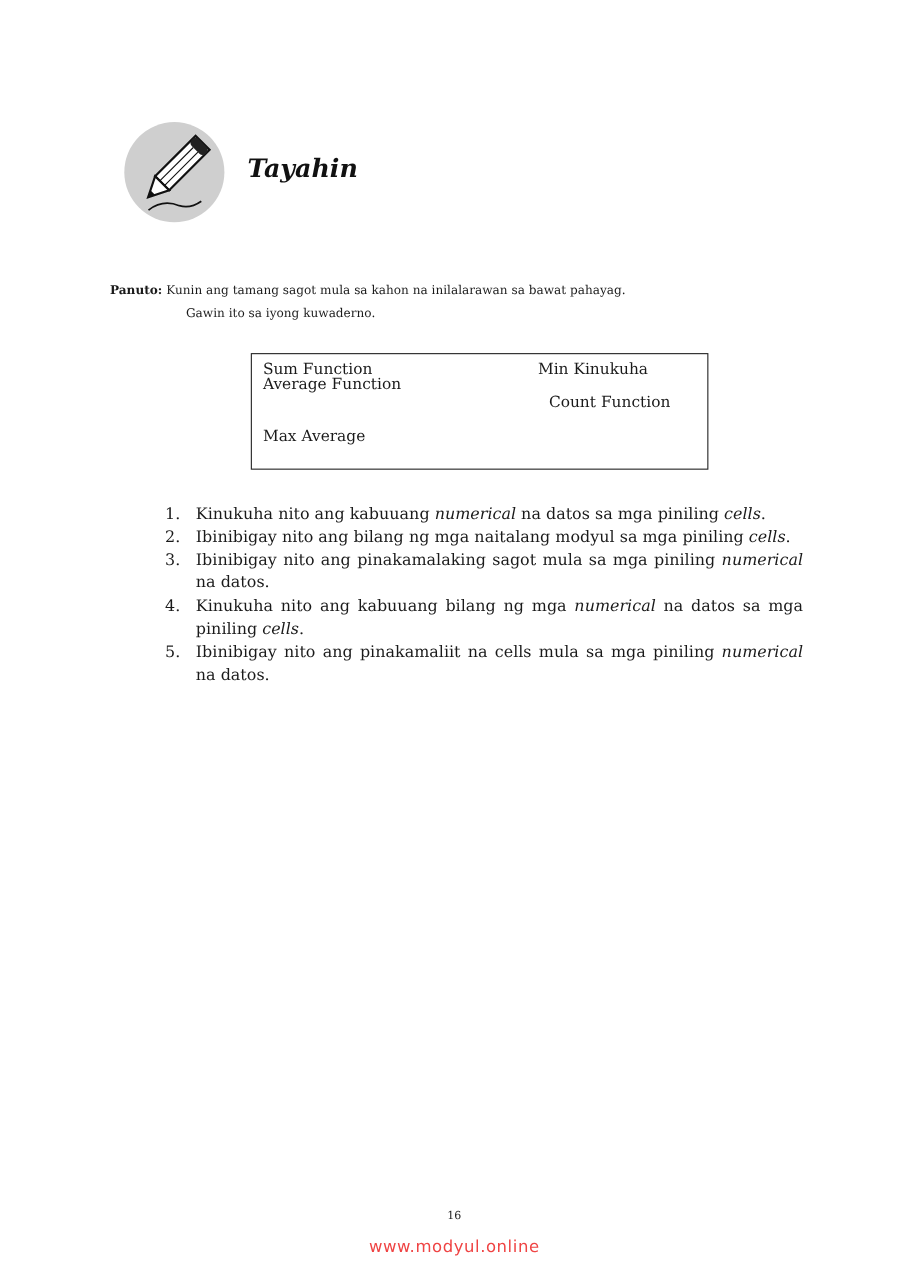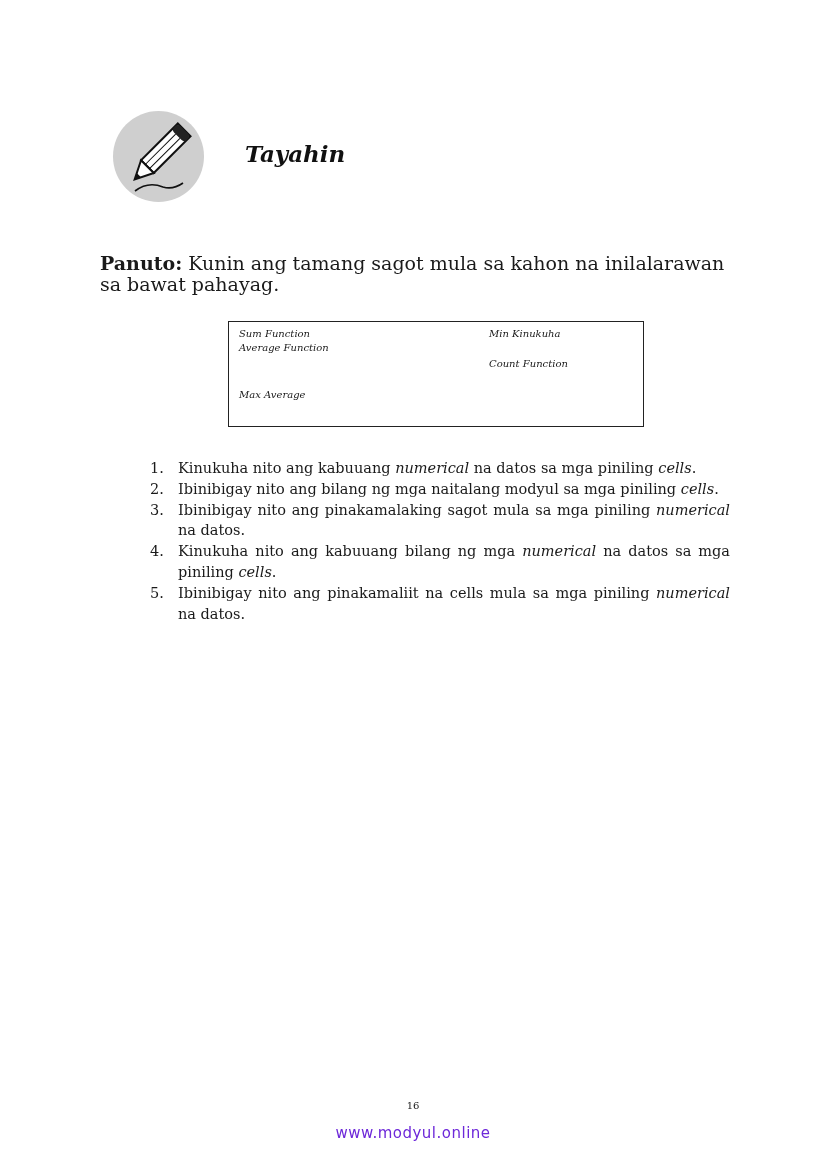--- a/index.html
+++ b/index.html
@@ -2,34 +2,34 @@
 <html><head>
 <meta charset="utf-8">
 <style>
   html, body { margin:0; padding:0; background:#ffffff; }
   body { width:826px; height:1169px; position:relative; overflow:hidden;
          font-family:"DejaVu Serif", serif; color:#1a1a1a; }
   .header { position:absolute; left:113px; top:111px; display:flex; align-items:center; }
   .icon-circle { width:91px; height:91px; border-radius:50%; background:#cfcfcf; position:relative; }
   .icon-circle svg { position:absolute; left:0; top:0; }
   .title { position:absolute; left:225px; top:140px; font-family:"DejaVu Serif", serif;
-           font-weight:bold; font-style:italic; font-size:23px; color:#111;margin-left:20px; }
-  .instr { position:absolute; left:100px; top:253px; width:640px; font-size:19px; line-height:21px; }
+           font-weight:bold; font-style:italic; font-size:23px; color:#111; }
+  .instr { position:absolute; left:100px; top:253px; width:640px; font-size:11px; line-height:21px; }
   .instr .lbl { font-weight:bold; }
   .instr .l2 { padding-left:69px; }
   .box { position:absolute; left:228px; top:321px; width:414px; height:104px;
          border:1.3px solid #222; }
-  .opt { position:absolute; font-style:italic; font-size:10px; }
+  .opt { position:absolute; font-size:14px; }
   .list { position:absolute; left:150px; top:458px; width:580px; margin:0; padding:0; list-style:none;
           font-size:14.5px; line-height:20.8px; }
   .list li { position:relative; padding-left:28px; text-align:justify; }
   .list .num { position:absolute; left:0; top:0; }
   .pg { position:absolute; left:0; width:826px; top:1100px; text-align:center; font-size:10px; }
   .wm { position:absolute; left:0; width:826px; top:1124px; text-align:center;
-        font-family:"DejaVu Sans", sans-serif; font-size:15px; color:#6d28d9; letter-spacing:0.5px; }
+        font-family:"DejaVu Sans", sans-serif; font-size:15px; color:#ef4444; letter-spacing:0.5px; }
 </style>
 </head>
 <body>
 
 <div class="header">
   <div class="icon-circle">
     <svg width="91" height="91" viewBox="0 0 91 91">
       <g transform="rotate(45 45 45)">
         <rect x="36" y="8" width="18" height="52" fill="#fff" stroke="#111" stroke-width="2"></rect>
         <rect x="36" y="8" width="18" height="9" rx="4" fill="#222"></rect>
@@ -39,27 +39,28 @@
         <polygon points="42,72 48,72 45,78" fill="#111"></polygon>
       </g>
       <path d="M22 80 Q35 70 50 76 Q60 79 70 72" fill="none" stroke="#111" stroke-width="1.6"></path>
     </svg>
   </div>
 </div>
 <div class="title">Tayahin</div>
 
 <div class="instr">
   <div><span class="lbl">Panuto:</span> <span>Kunin ang tamang sagot mula sa kahon na inilalarawan sa bawat pahayag.</span></div>
+  <div class="l2">Gawin ito sa iyong kuwaderno.</div>
 </div>
 
 <div class="box">
   <span class="opt" style="left:10px;top:6px">Sum Function</span>
   <span class="opt" style="left:260px;top:6px">Min Kinukuha</span>
   <span class="opt" style="left:10px;top:20px">Average Function</span>
-  <span class="opt" style="left:260px;top:36px">Count Function</span>
+  <span class="opt" style="left:270px;top:36px">Count Function</span>
   <span class="opt" style="left:10px;top:67px">Max Average</span>
 </div>
 
 <ol class="list">
   <li><span class="num">1.</span><span>Kinukuha nito ang kabuuang </span><i>numerical</i><span> na datos sa mga piniling </span><i>cells</i><span>.</span></li>
   <li><span class="num">2.</span><span>Ibinibigay nito ang bilang ng mga naitalang modyul sa mga piniling </span><i>cells</i><span>.</span></li>
   <li><span class="num">3.</span><span>Ibinibigay nito ang pinakamalaking sagot mula sa mga piniling </span><i>numerical</i><span> na datos.</span></li>
   <li><span class="num">4.</span><span>Kinukuha nito ang kabuuang bilang ng mga </span><i>numerical</i><span> na datos sa mga piniling </span><i>cells</i><span>.</span></li>
   <li><span class="num">5.</span><span>Ibinibigay nito ang pinakamaliit na cells mula sa mga piniling </span><i>numerical</i><span> na datos.</span></li>
 </ol>

